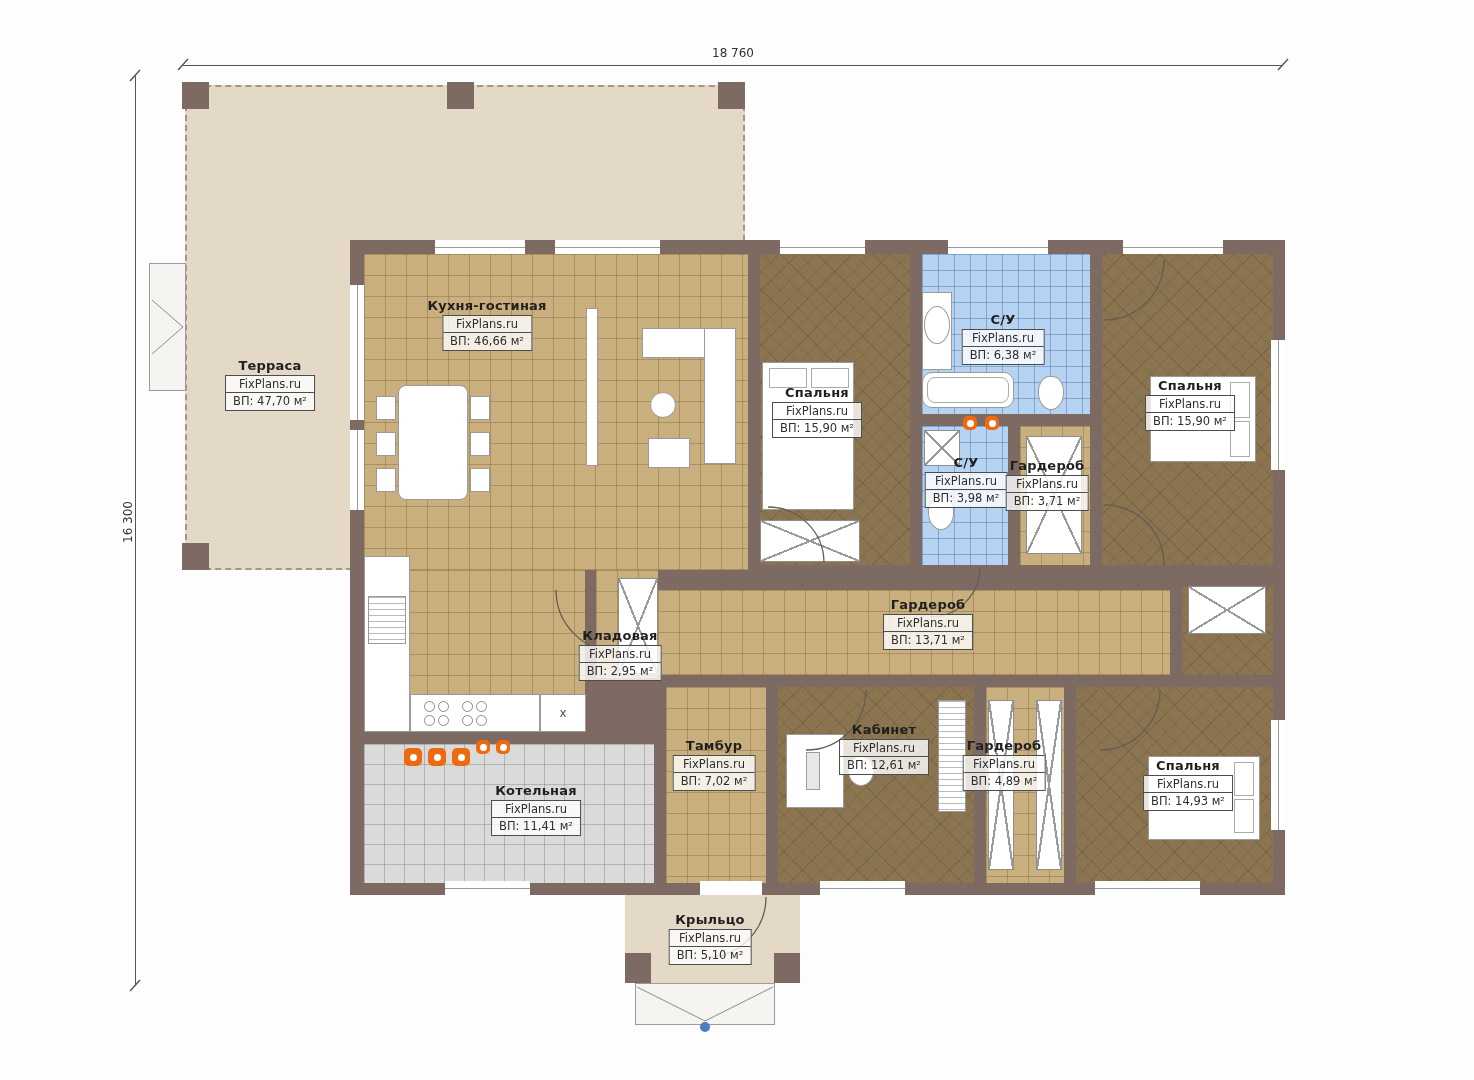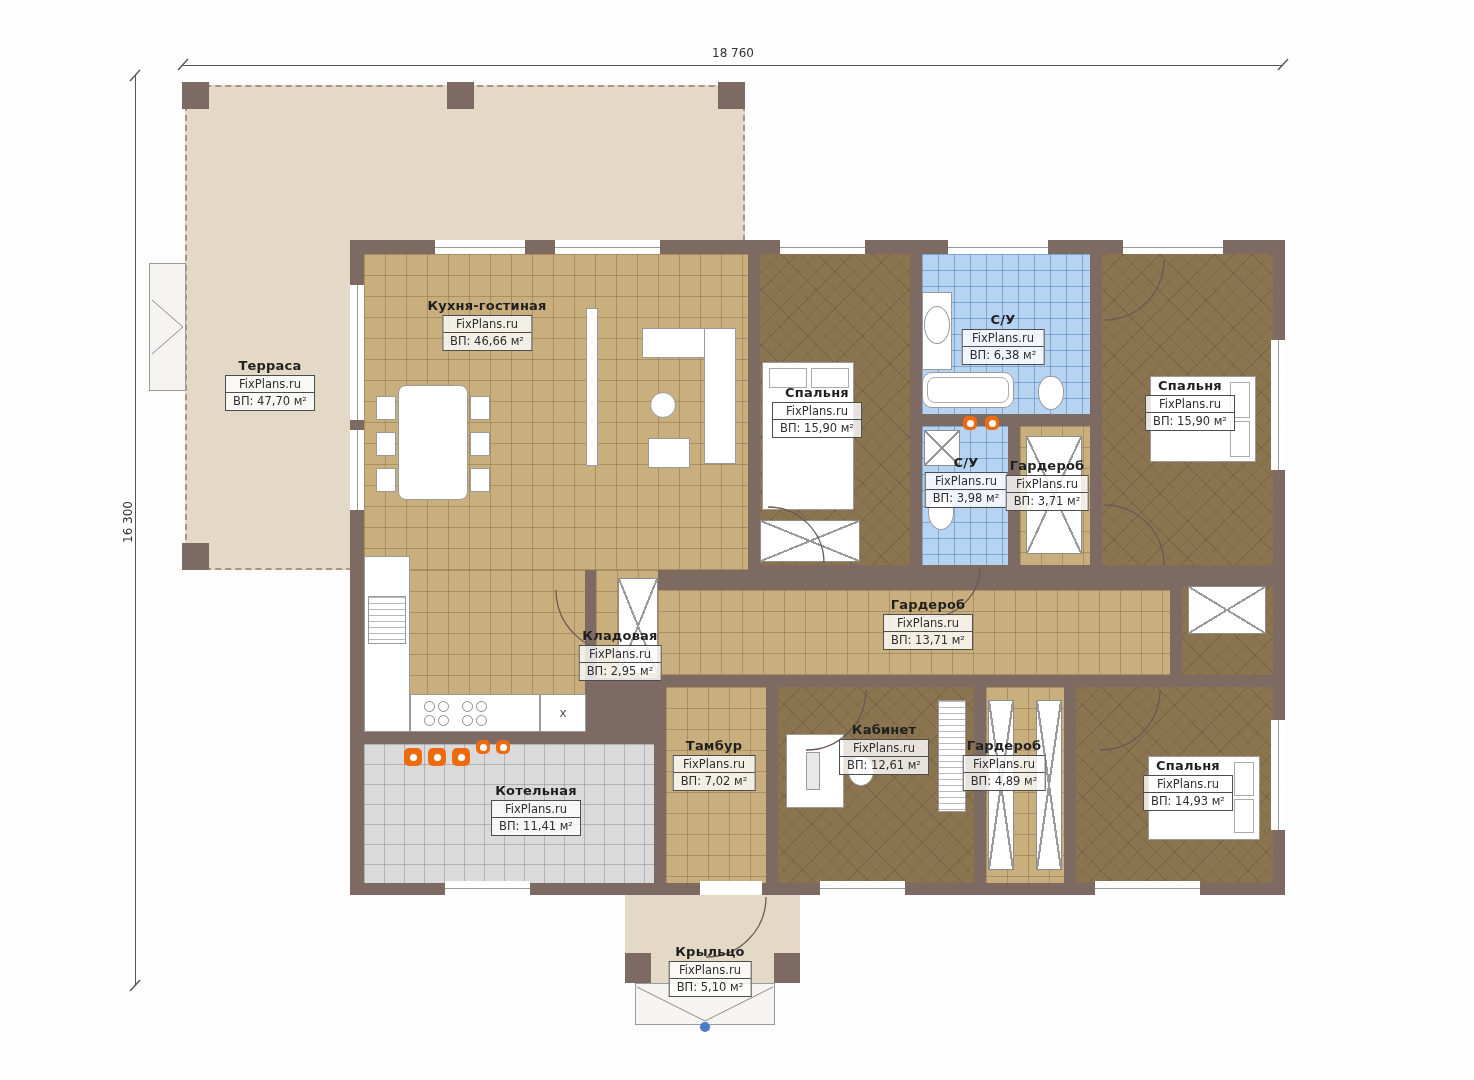--- a/index.html
+++ b/index.html
@@ -309,21 +309,21 @@
   </div>
 
   <div class="room-label" style="left:536px;top:783px;">
     <div class="room-name">Котельная</div>
     <div class="label-box">
       <div class="wm">FixPlans.ru</div>
       <div class="area">ВП: 11,41 м²</div>
     </div>
   </div>
 
-  <div class="room-label" style="left:710px;top:912px;margin-top:32px;">
+  <div class="room-label" style="left:710px;top:912px;">
     <div class="room-name">Крыльцо</div>
     <div class="label-box">
       <div class="wm">FixPlans.ru</div>
       <div class="area">ВП: 5,10 м²</div>
     </div>
   </div>
 
 </div>
 
 </body></html>

